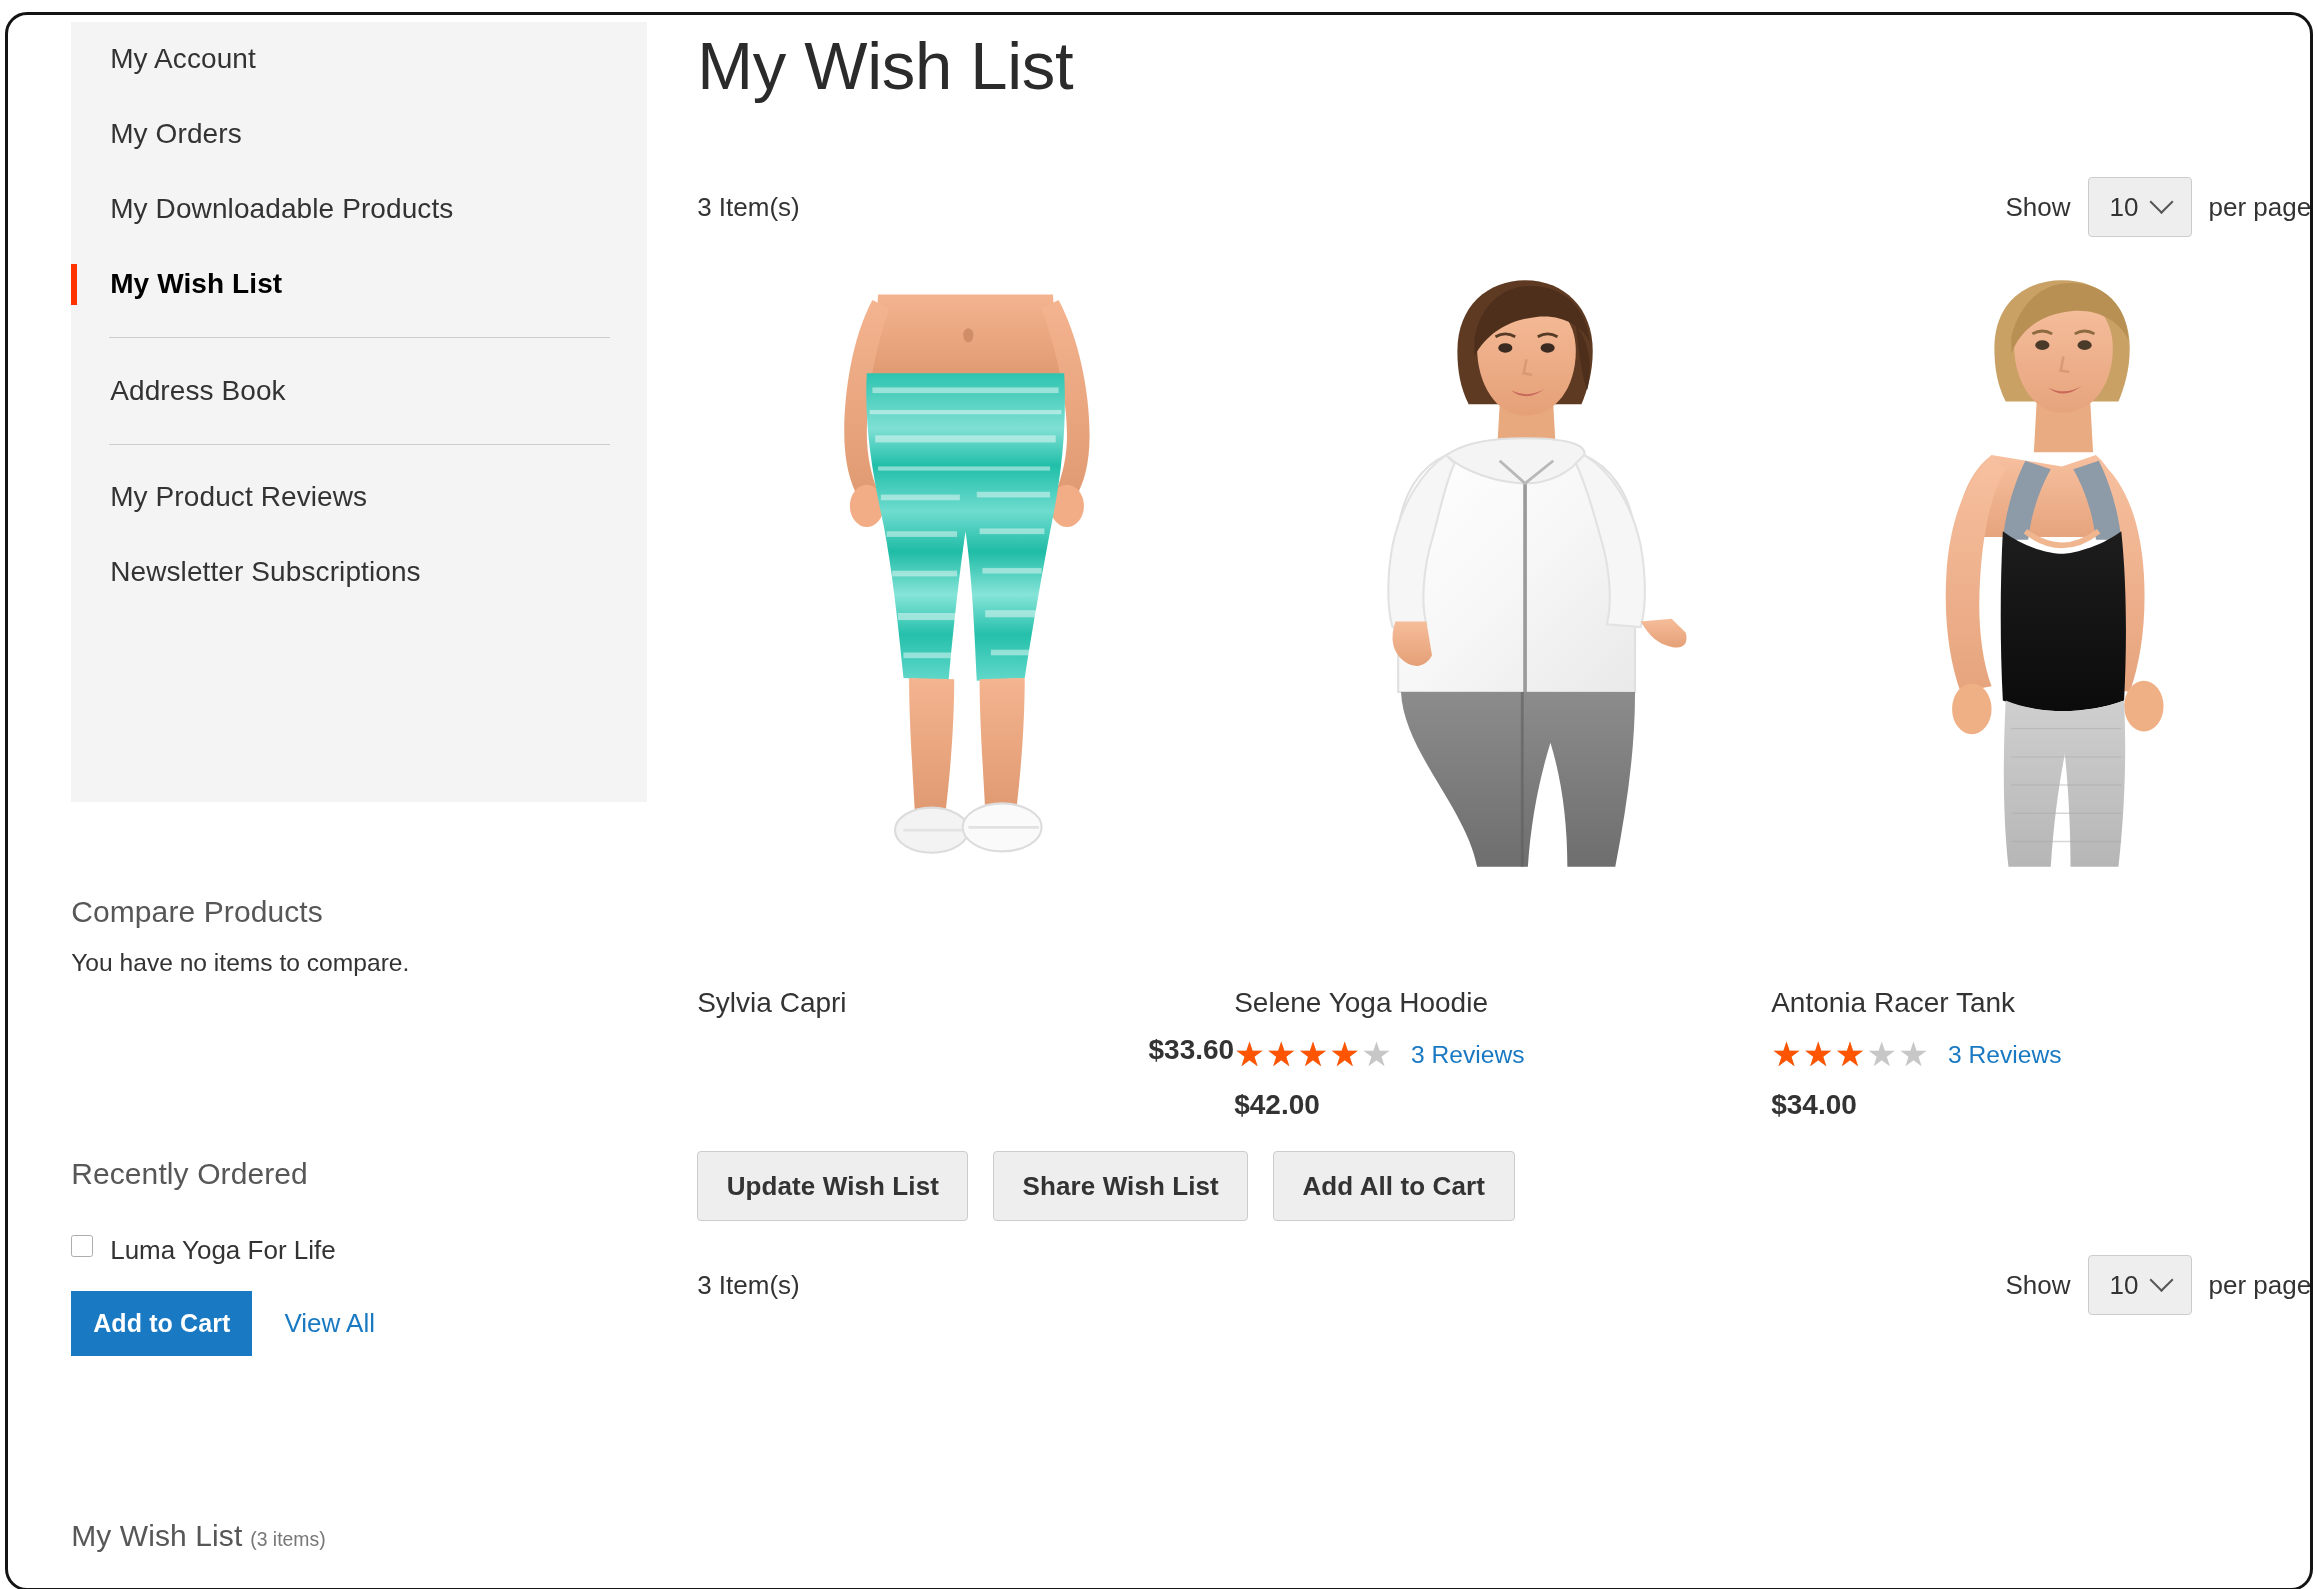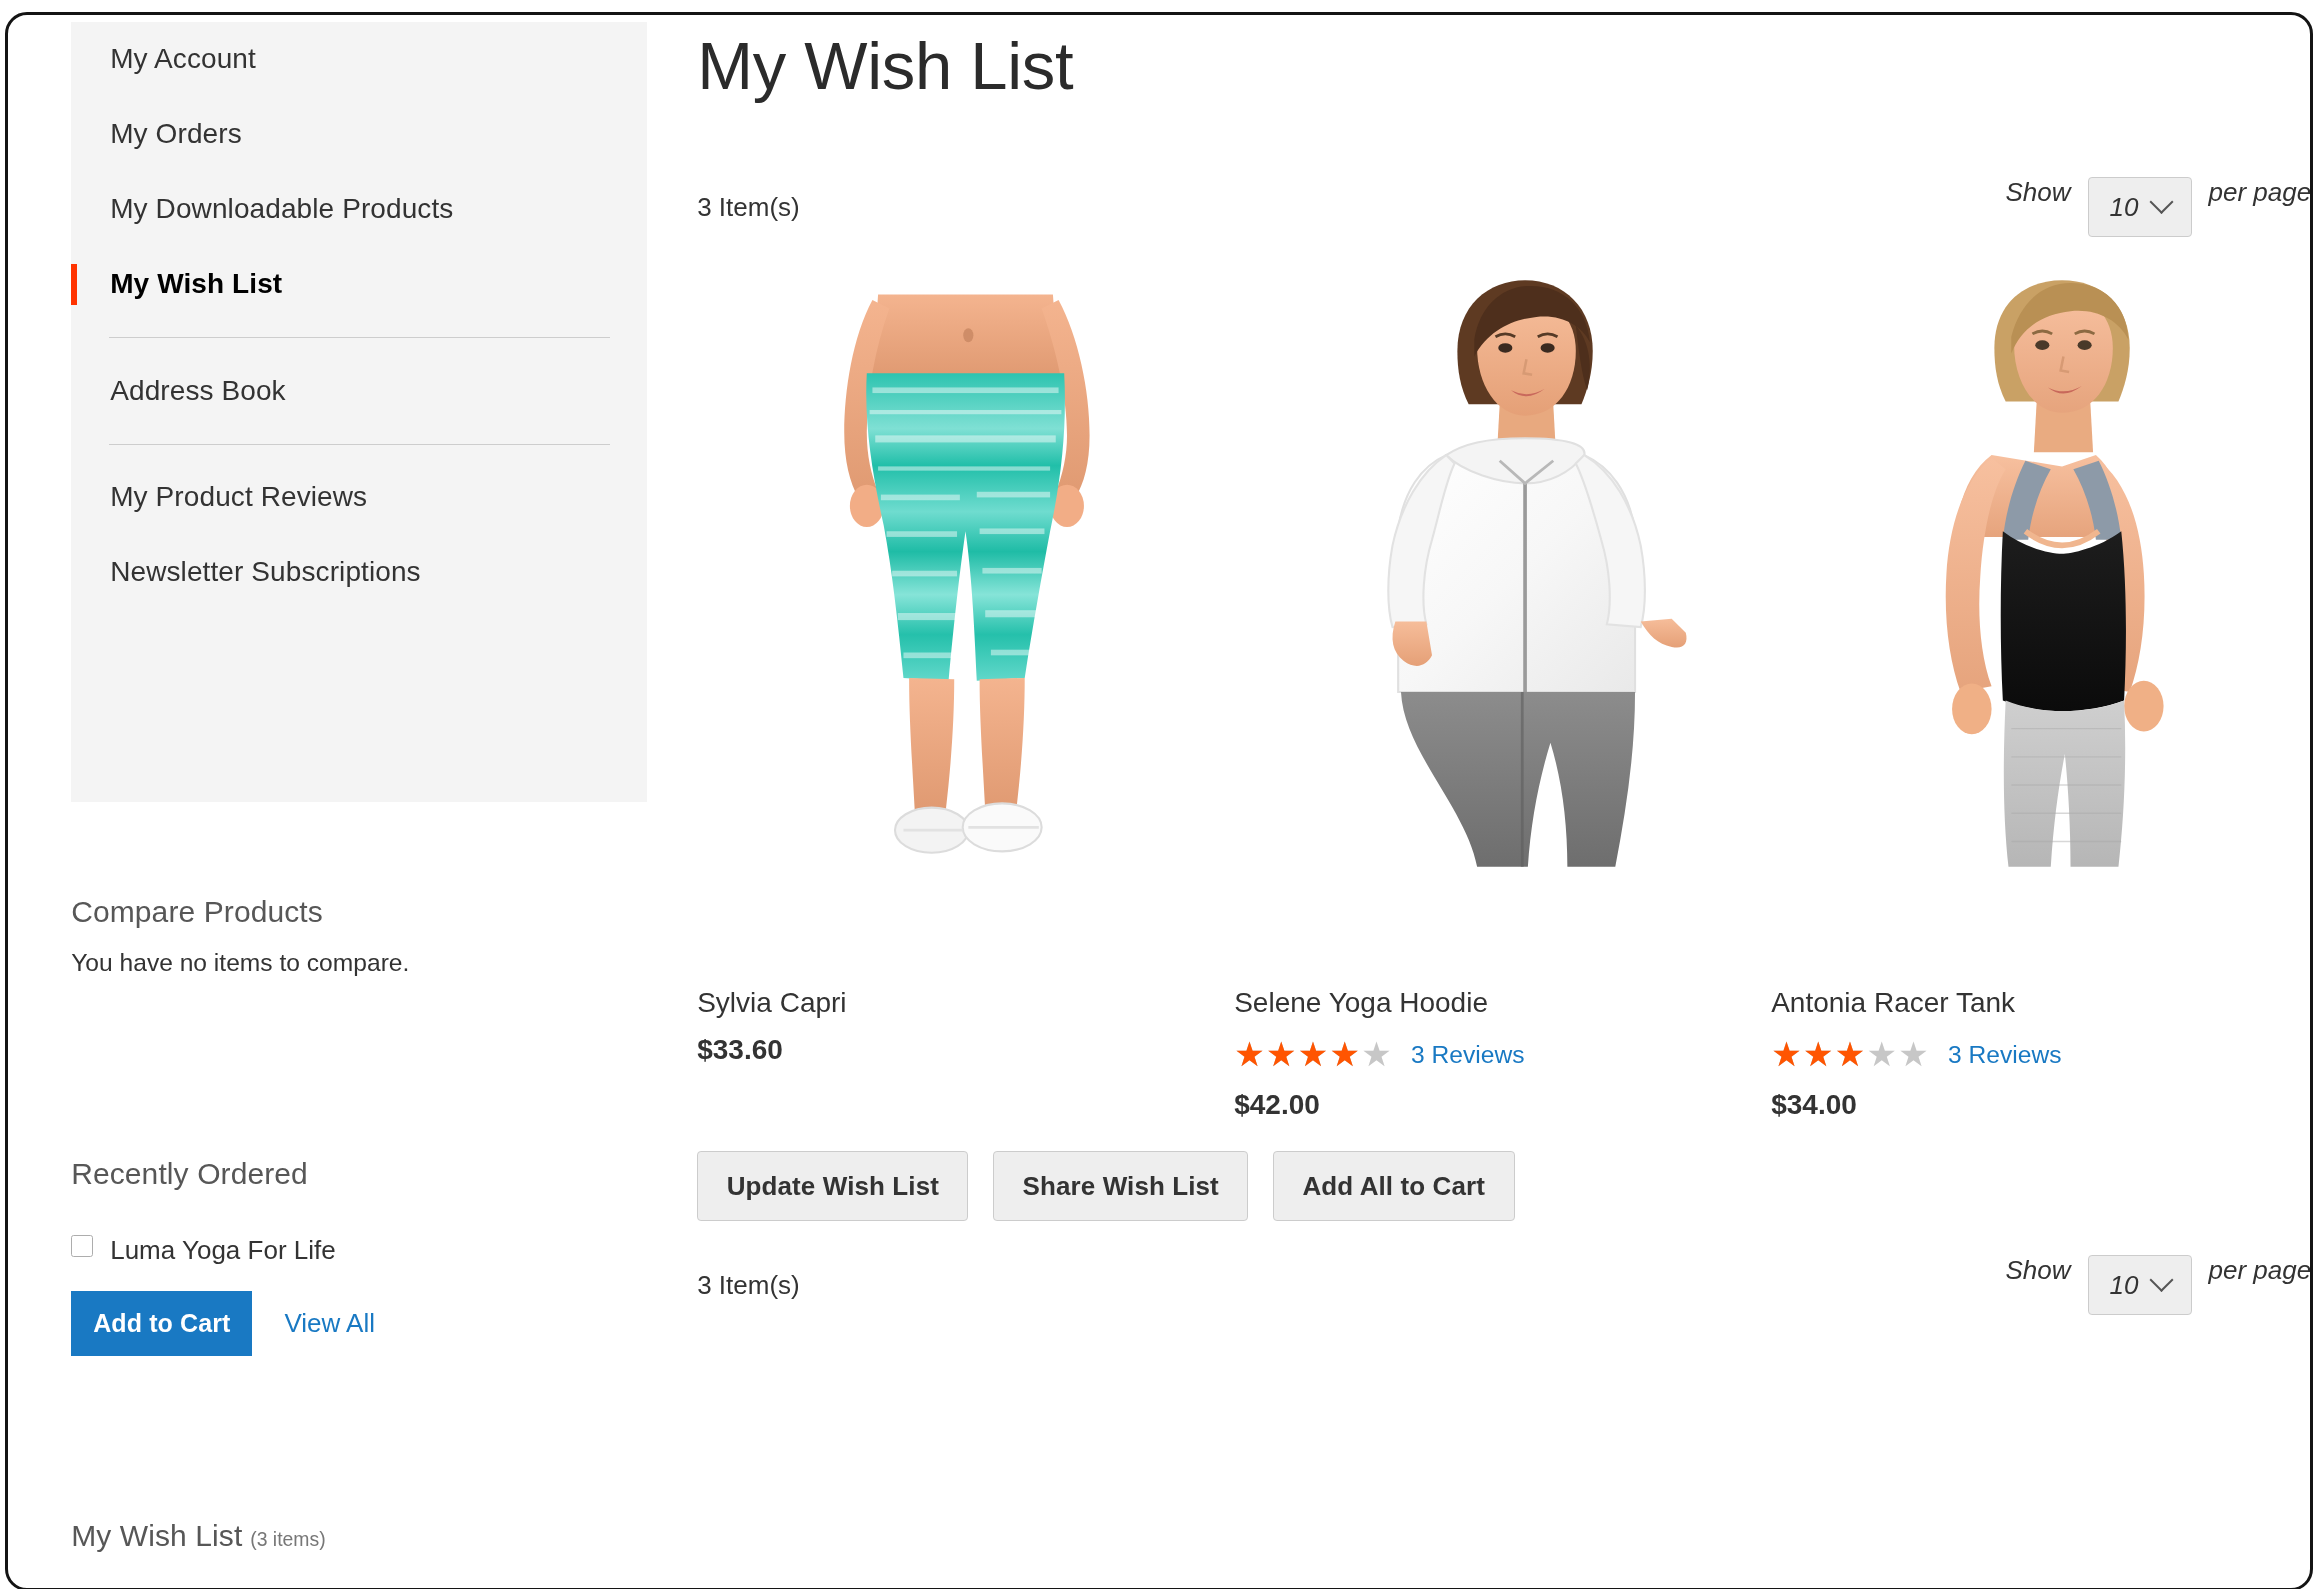--- a/index.html
+++ b/index.html
@@ -158,24 +158,23 @@
     display: flex;
     align-items: center;
     justify-content: space-between;
   }
   #toolbar-top { margin-top: 68px; }
   #toolbar-bottom { margin-top: 0px; }
 
   .amount { font-size: 26px; color: #333333; }
   .limiter {
     display: flex;
-    align-items: flex-start;
+    align-items: center;
     font-size: 26px;
     color: #333333;
-    font-style: italic;
   }
   .limiter-label { white-space: nowrap; }
   .limiter-select {
     position: relative;
     margin: 0 17px;
     background: #eeeeee;
     border: 1.3px solid #cccccc;
     border-radius: 3.9px;
     height: 60px;
     min-width: 104px;
@@ -248,21 +247,21 @@
     margin-left: 18px;
     text-decoration: none;
     cursor: pointer;
   }
   .price {
     font-size: 28px;
     font-weight: bold;
     color: #333333;
     margin-top: 17px;
   }
-  .price.no-rating { margin-top: 14.2px; }
+  .price.no-rating { margin-top: 14.2px; text-align: right; }
 
   
   #actions-toolbar {
     display: flex;
     margin-top: 30px;
     margin-bottom: 28.5px;
   }
   .btn-secondary {
     background: #eeeeee;
     border: 1.3px solid #cccccc;

